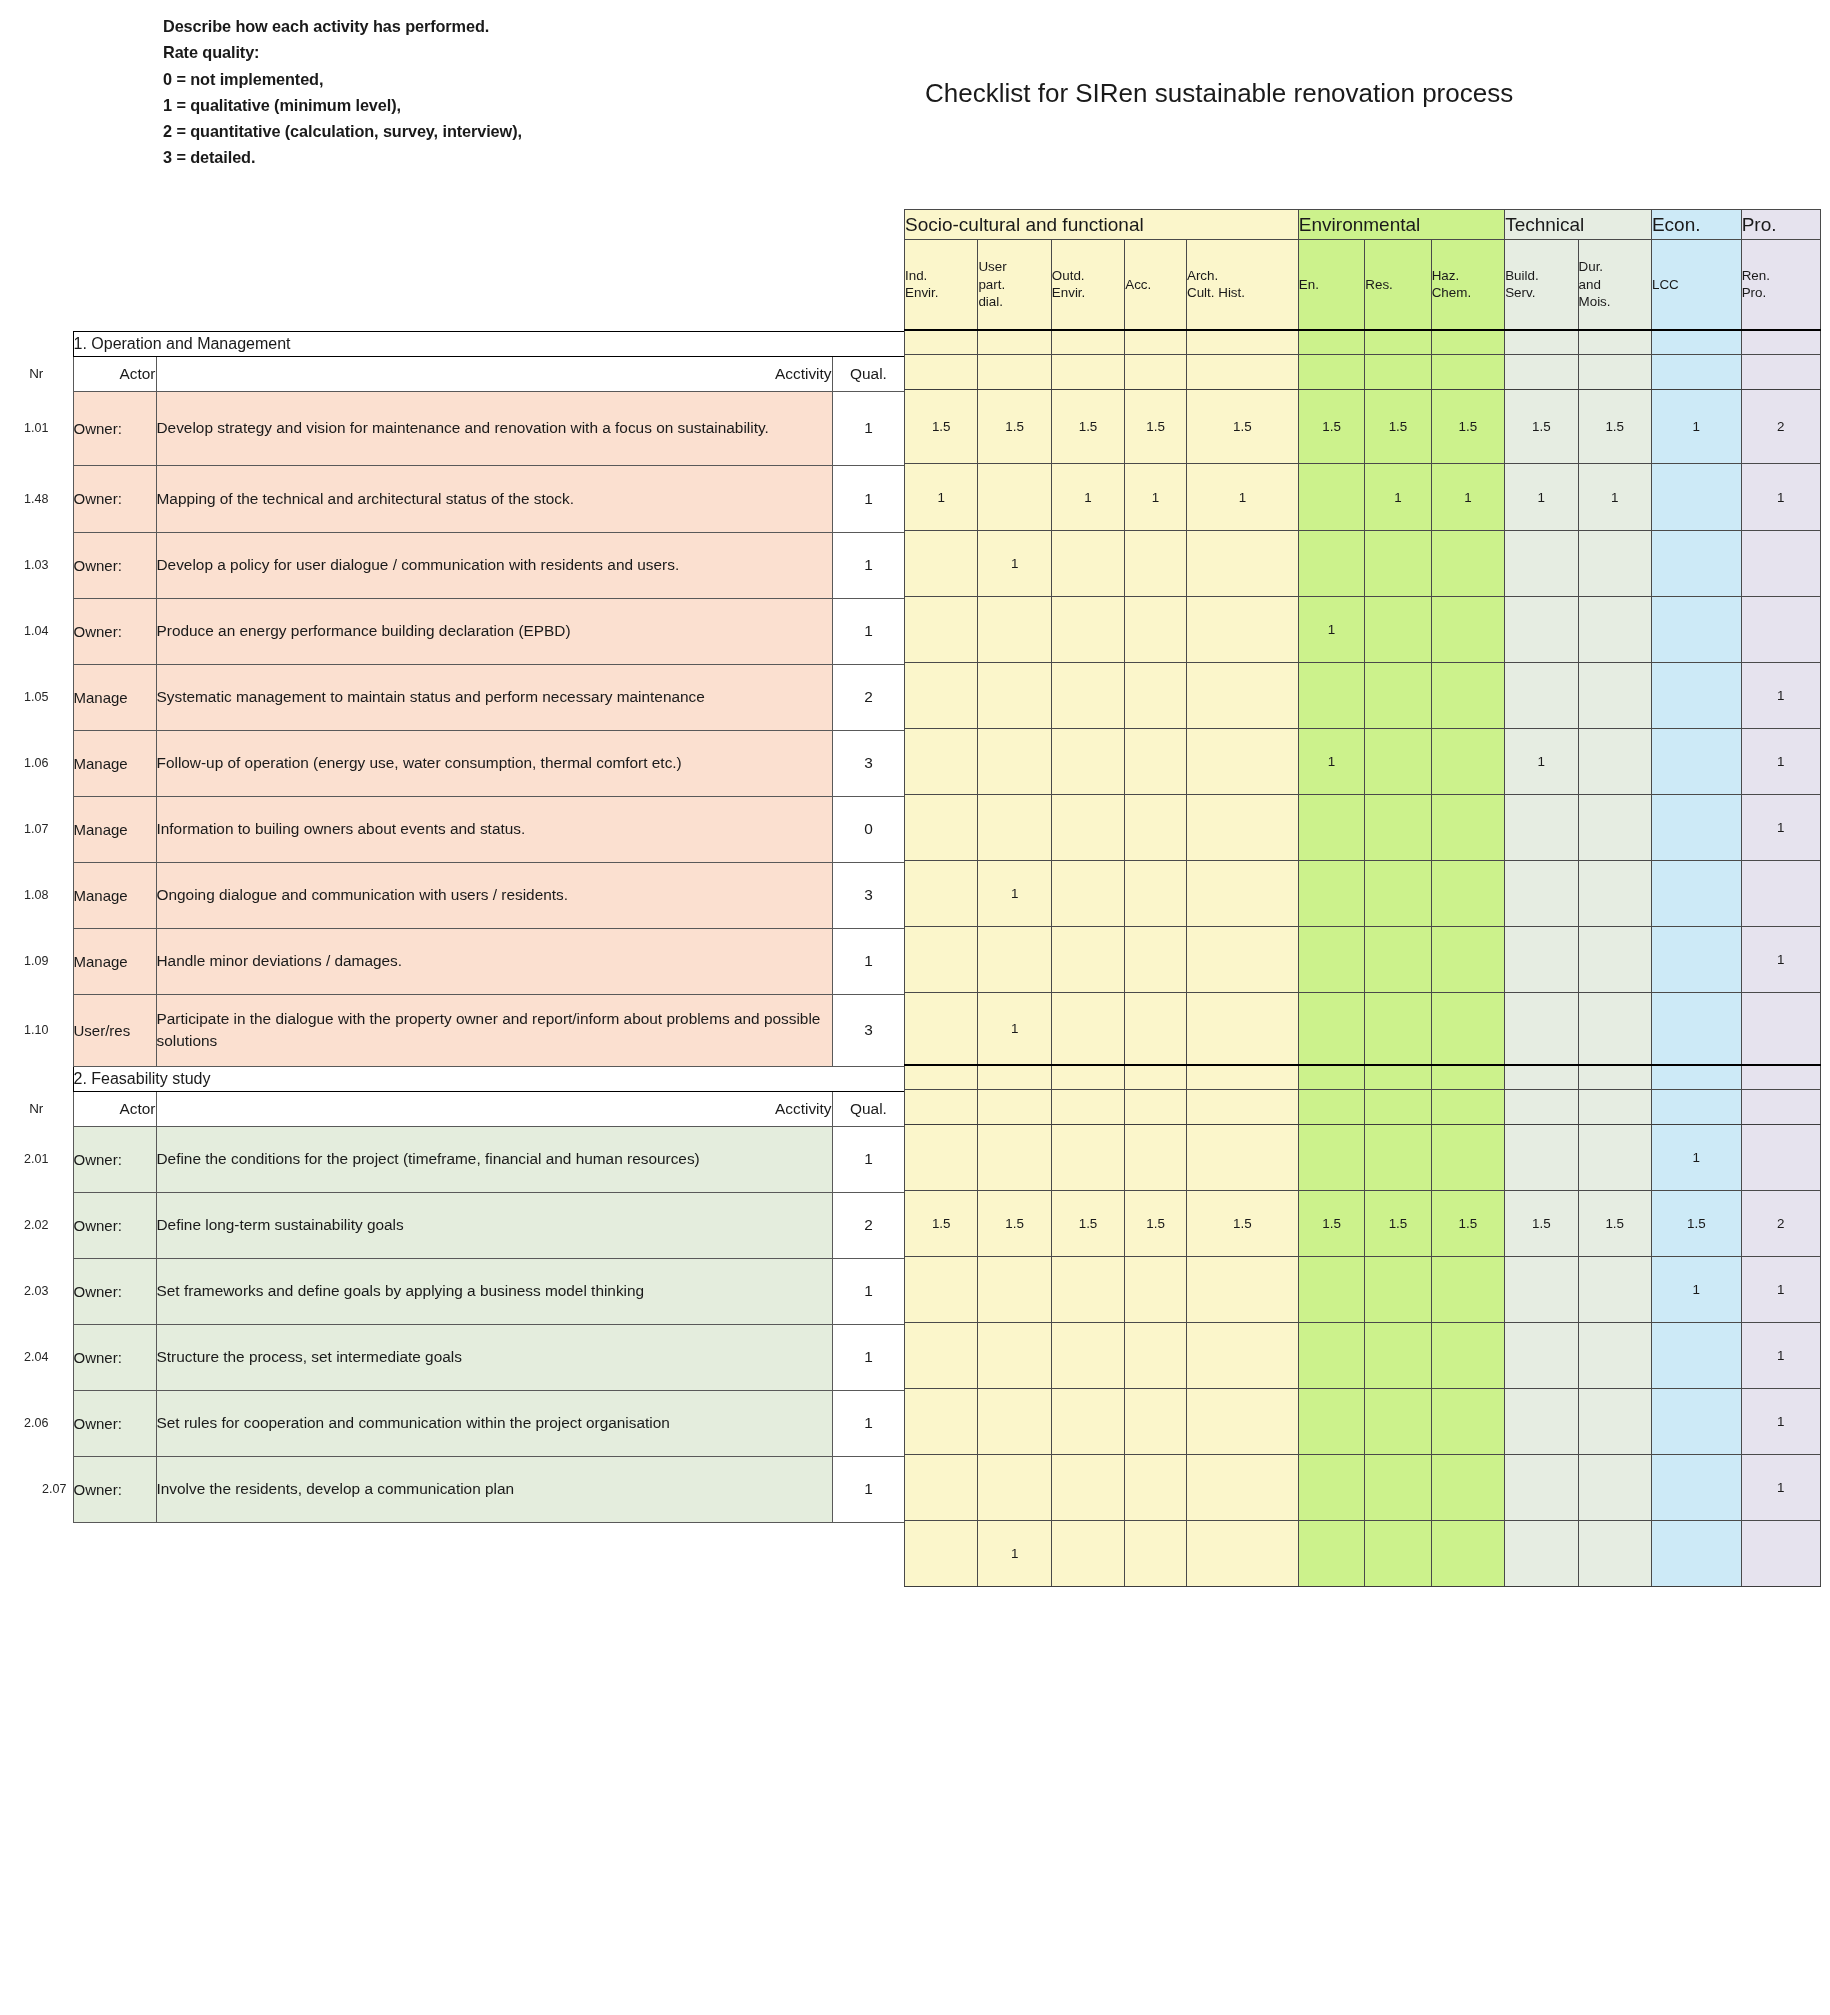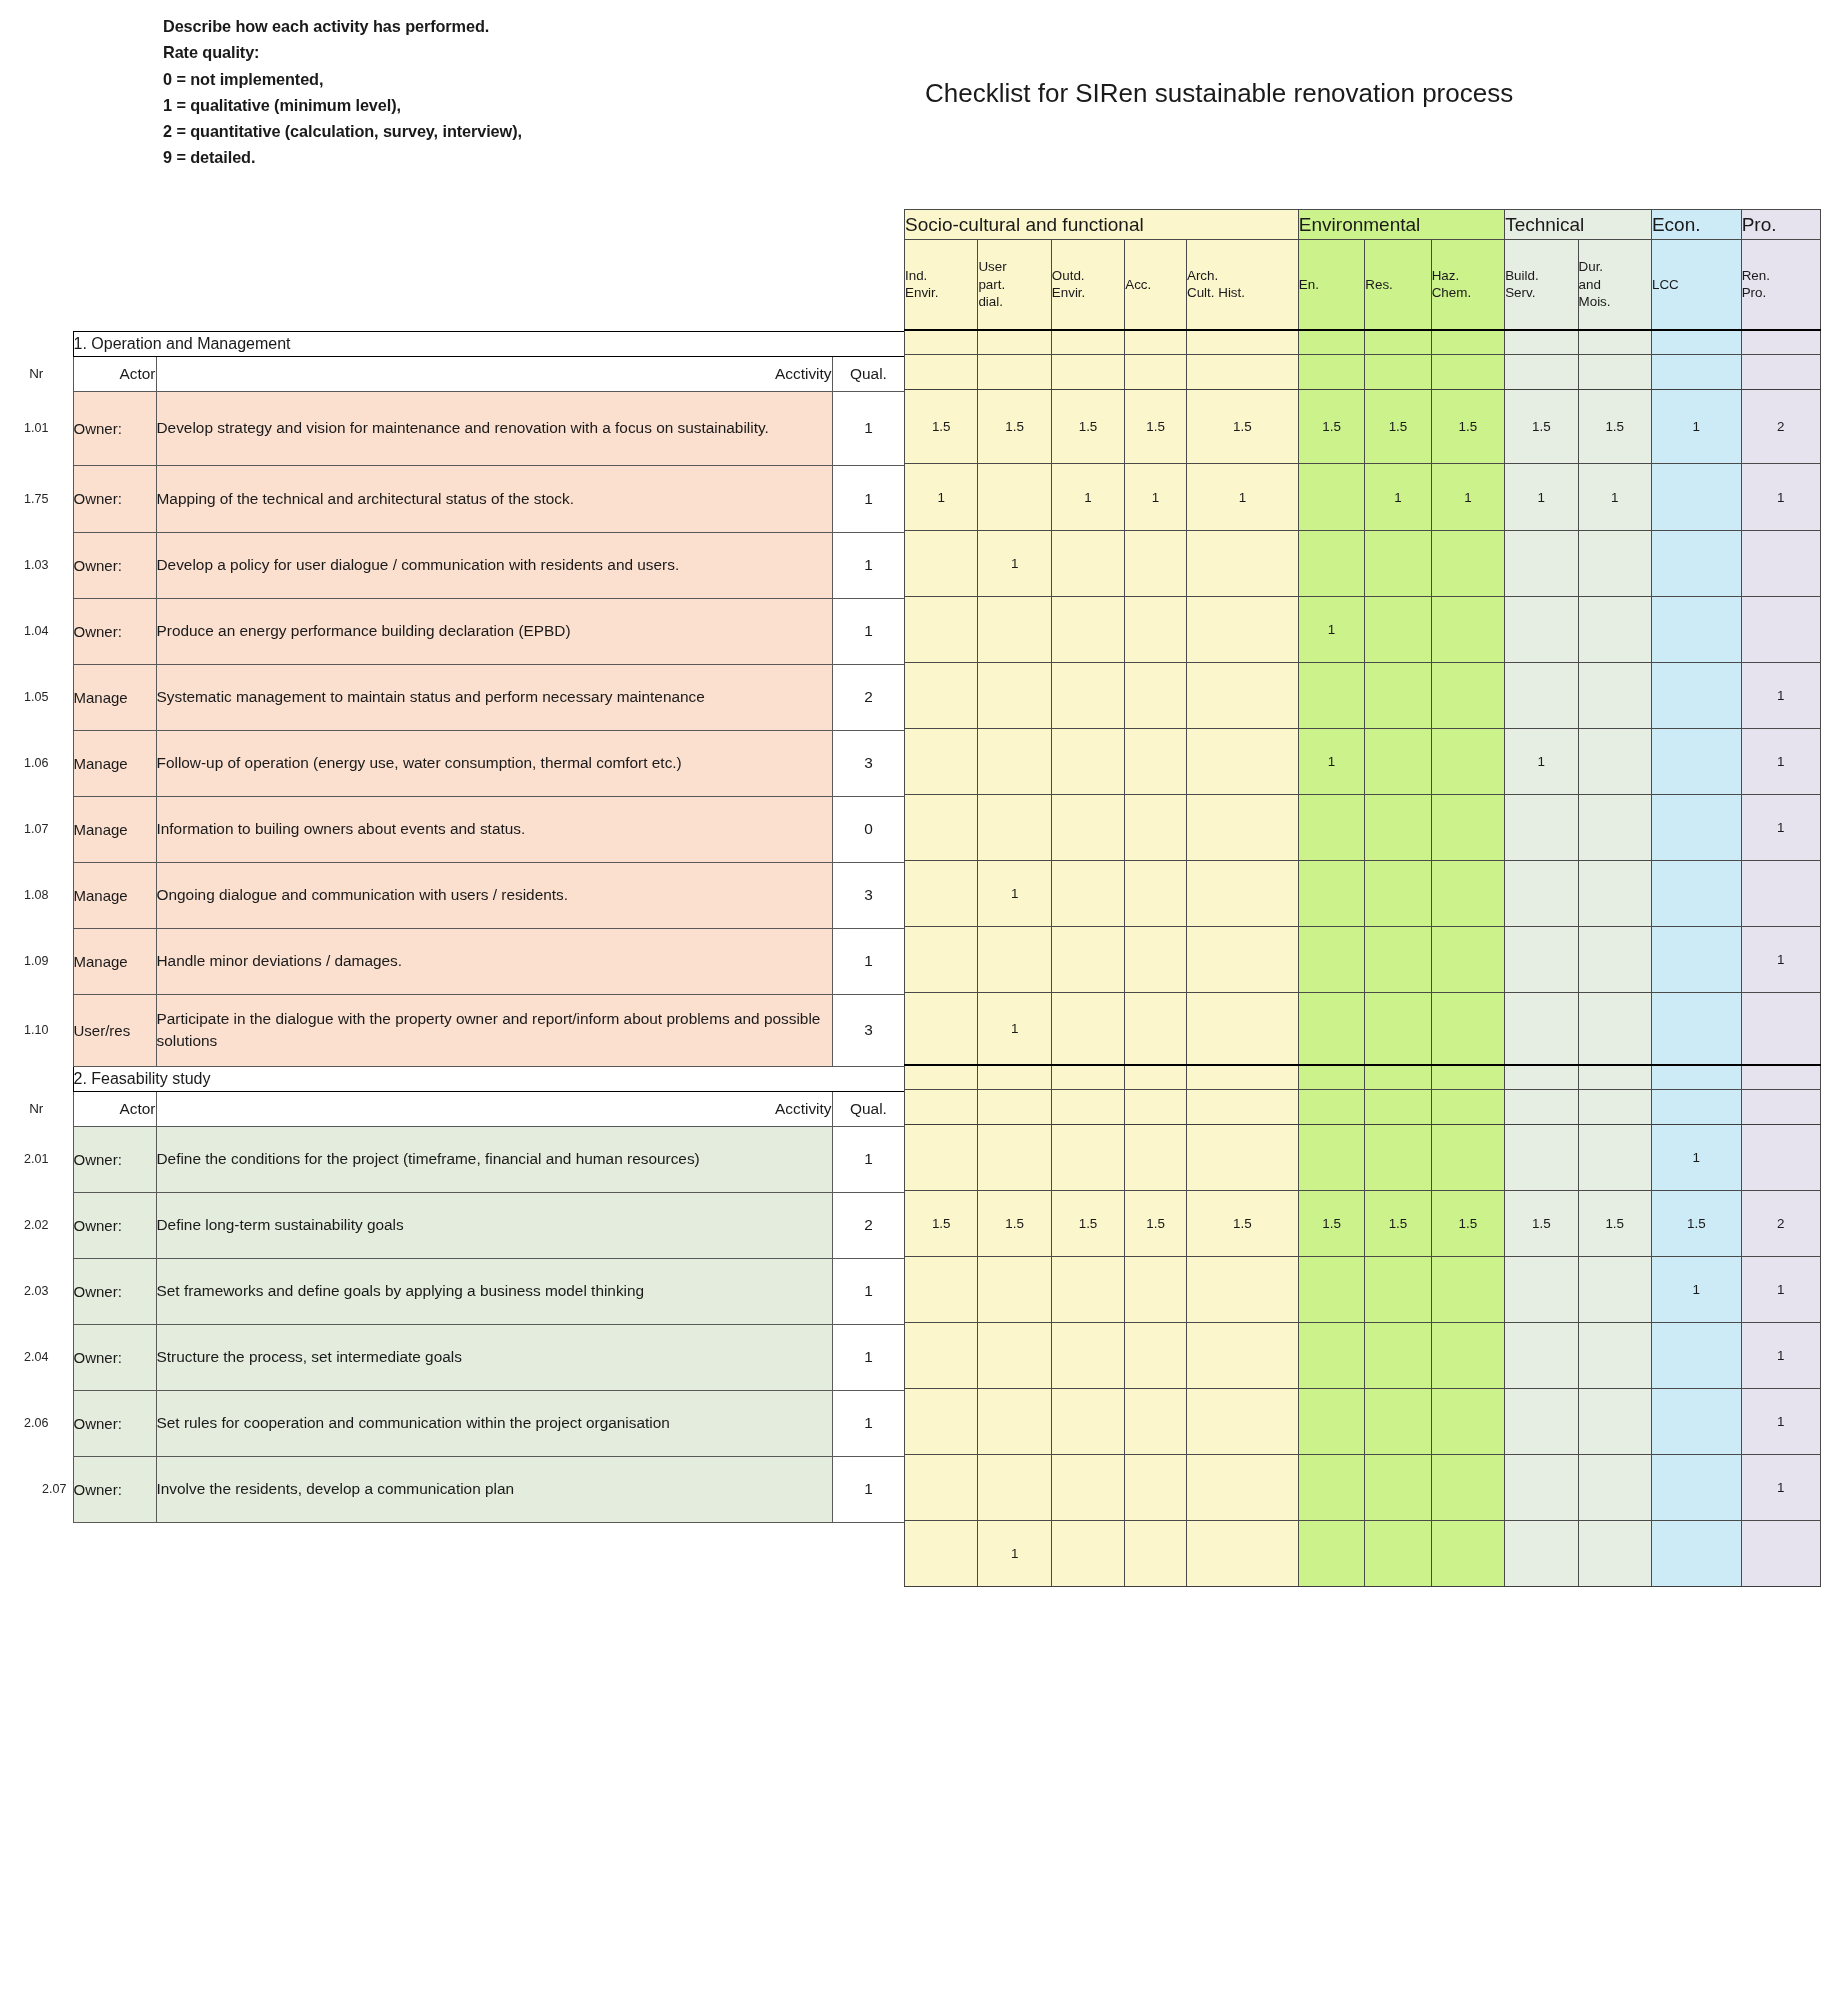--- a/index.html
+++ b/index.html
@@ -215,21 +215,21 @@
 </style>
 </head>
 <body>
 
 <div id="legend">
     <div>Describe how each activity has performed.</div>
     <div>Rate quality:</div>
     <div>0 = not implemented,</div>
     <div>1 = qualitative (minimum level),</div>
     <div>2 = quantitative (calculation, survey, interview),</div>
-    <div>9 = detailed.</div>
+    <div>3 = detailed.</div>
   </div>
 
 <div id="main-title">Checklist for SIRen sustainable renovation process</div>
 
 <div class="meta-label" id="respons-label">Respons.</div>
 <div class="meta-value" id="respons-value">N . N</div>
 <div class="meta-label" id="date-label">Date</div>
 <div class="meta-value" id="date-value">2018-06-20</div>
 
 <div id="siren-logo">
@@ -280,21 +280,21 @@
         <td class="hdr-cell hdr-act" style="height: 35px;">Acctivity</td>
         <td class="hdr-cell hdr-qual" style="height: 35px;">Qual.</td>
       </tr>
       <tr class="sec1">
         <td class="nr-cell" style="height: 74px;">1.01</td>
         <td class="actor-cell" style="height: 74px;">Owner:</td>
         <td class="act-cell" style="height: 74px;">Develop strategy and vision for maintenance and renovation with a focus on sustainability.</td>
         <td class="qual-cell" style="height: 74px;">1</td>
       </tr>
       <tr class="sec1">
-        <td class="nr-cell" style="height: 67px;">1.75</td>
+        <td class="nr-cell" style="height: 67px;">1.48</td>
         <td class="actor-cell" style="height: 67px;">Owner:</td>
         <td class="act-cell" style="height: 67px;">Mapping of the technical and architectural status of the stock.</td>
         <td class="qual-cell" style="height: 67px;">1</td>
       </tr>
       <tr class="sec1">
         <td class="nr-cell" style="height: 66px;">1.03</td>
         <td class="actor-cell" style="height: 66px;">Owner:</td>
         <td class="act-cell" style="height: 66px;">Develop a policy for user dialogue / communication with residents and users.</td>
         <td class="qual-cell" style="height: 66px;">1</td>
       </tr>

